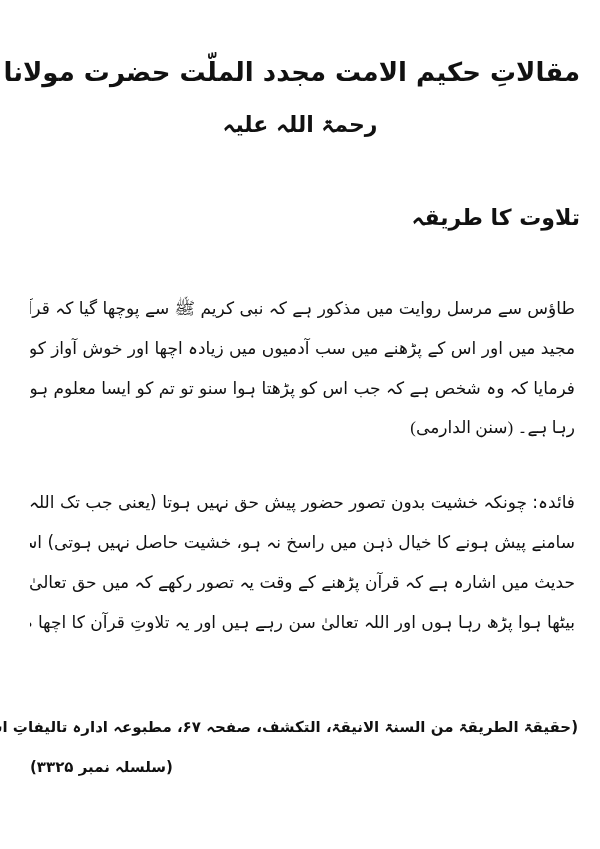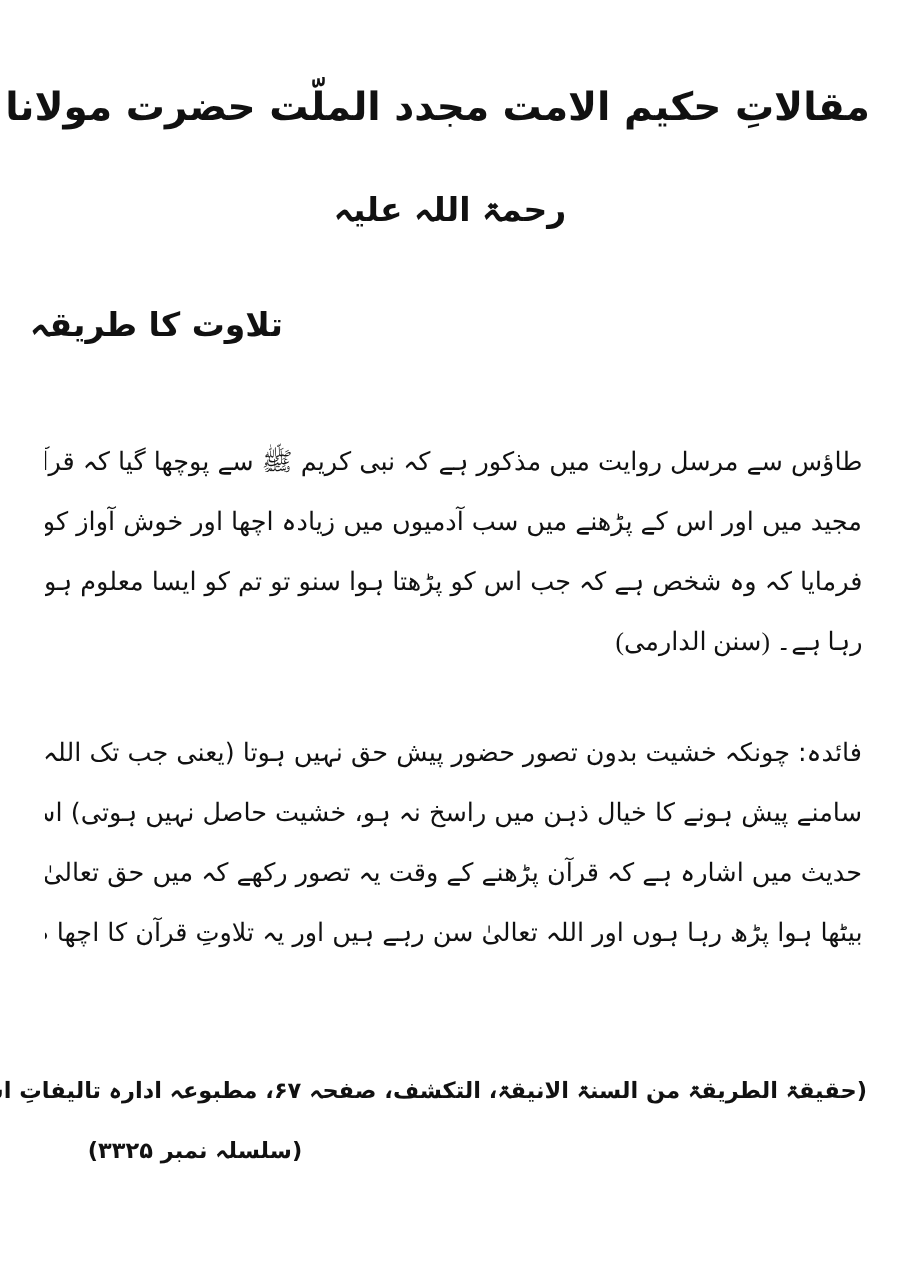--- a/index.html
+++ b/index.html
@@ -28,31 +28,31 @@
       top: 52px;
       text-align: center;
       font-size: 26px;
       font-weight: bold;
       line-height: 40px;
       white-space: nowrap;
     }
     .title-2 {
       position: absolute;
       left: 20px; width: 560px;
-      top: 123px;
+      top: 107px;
       text-align: center;
       font-size: 22px;
       font-weight: bold;
       line-height: 36px;
     }
     .heading {
       position: absolute;
       left: 20px; width: 560px;
       top: 200px;
-      text-align: left;
+      text-align: right;
       font-size: 22px;
       font-weight: bold;
       line-height: 36px;
     }
     .para {
       position: absolute;
       left: 30px;
       width: 545px;
       font-size: 17px;
       text-align: justify;
@@ -75,21 +75,21 @@
     .para-2 { top: 482px; }
     .ref {
       position: absolute;
       left: 28px; width: 550px;
       font-size: 15px;
       font-weight: bold;
       line-height: 34px;
       white-space: nowrap;
     }
     .ref-1 { top: 710px; text-align: right; }
-    .ref-2 { top: 750px; left: 30px; width: 200px; text-align: center; }
+    .ref-2 { top: 750px; left: 30px; width: 200px; text-align: left; }
     .ref-2 span { direction: rtl; unicode-bidi: embed; display: inline-block; }
   </style>
 </head>
 <body>
 
 <div class="page">
 
   <div class="title-1 rtl">مقالاتِ حکیم الامت مجدد الملّت حضرت مولانا محمد اشرف علی تھانوی</div>
   <div class="title-2 rtl">رحمۃ اللہ علیہ</div>
 

